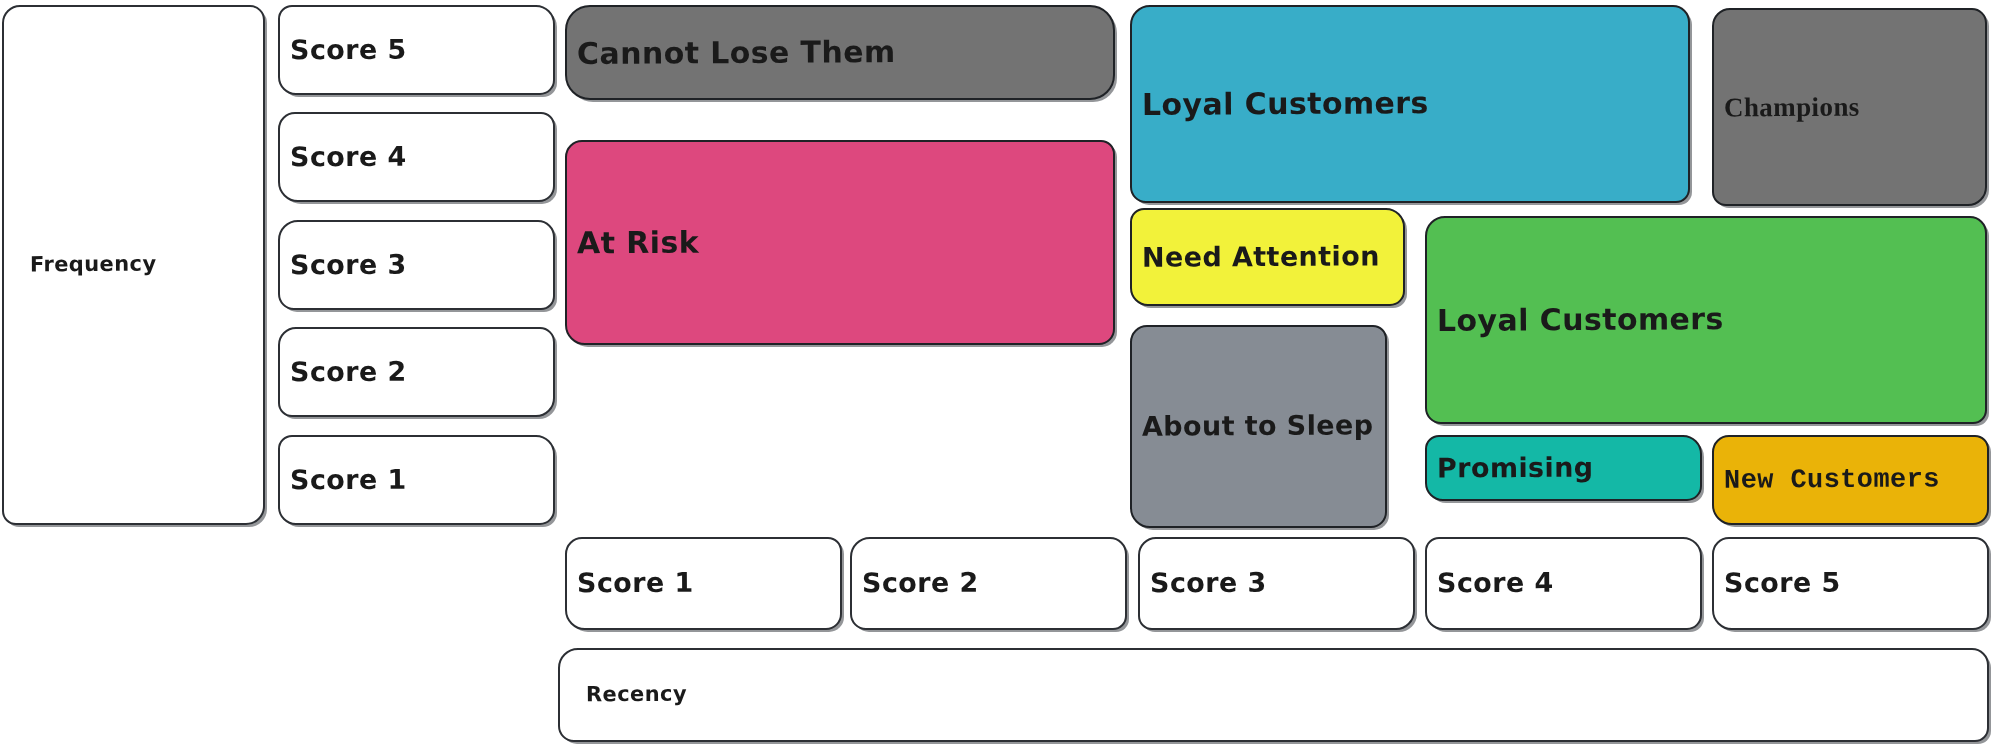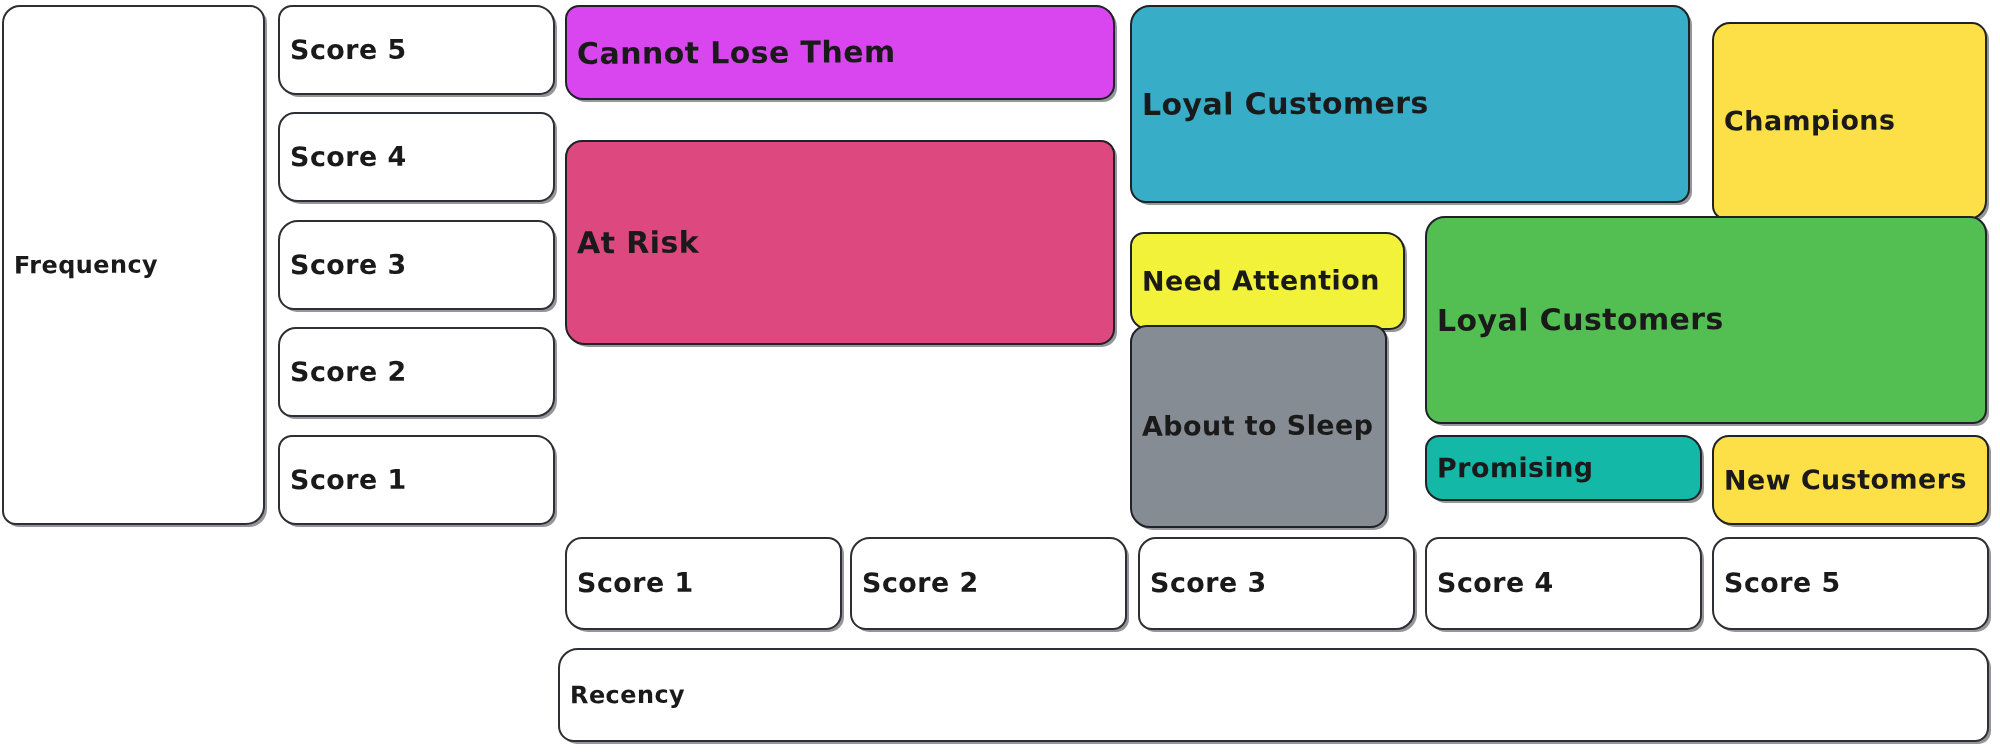--- a/index.html
+++ b/index.html
@@ -42,21 +42,22 @@
   }
 
   
   .plain {
     background: #ffffff;
     border-color: #2c2f34;
     border-width: 2.2px;
     font-size: 27px;
   }
   .axis-label {
-    font-size: 24px;
+    font-size: 21px;
+    padding-left: 16px;
   }
   .score-label {
     font-size: 27px;
   }
 
   
   .seg {
     border-color: #1f2226;
     font-size: 30px;
   }
@@ -86,54 +87,54 @@
   <div class="box plain score-label j4" style="left:278px; top:220px; width:277px; height:90px;">
     <span class="lbl">Score 3</span>
   </div>
   <div class="box plain score-label j1" style="left:278px; top:327px; width:277px; height:90px;">
     <span class="lbl">Score 2</span>
   </div>
   <div class="box plain score-label j2" style="left:278px; top:435px; width:277px; height:90px;">
     <span class="lbl">Score 1</span>
   </div>
 
-  <div class="box seg j2" style="left:565px; top:5px; width:550px; height:95px; background:#d946ef;">
+  <div class="box seg j2" style="left:565px; top:5px; width:550px; height:95px; background:#737373;border-radius:25px;">
     <span class="lbl">Cannot Lose Them</span>
   </div>
 
   <div class="box seg j3" style="left:565px; top:112px; width:550px; height:205px; background:#DD487E;margin-top:28px;">
     <span class="lbl">At Risk</span>
   </div>
 
 
   <div class="box seg j4" style="left:1130px; top:5px; width:560px; height:198px; background:#38ADC8;">
     <span class="lbl">Loyal Customers</span>
   </div>
 
-  <div class="box seg small j2" style="left:1130px; top:232px; width:275px; height:98px; background:#F2F23A;">
+  <div class="box seg small j2" style="left:1130px; top:208px; width:275px; height:98px; background:#F2F23A;">
     <span class="lbl">Need Attention</span>
   </div>
 
   <div class="box seg small j3" style="left:1130px; top:325px; width:257px; height:203px; background:#868C94;">
     <span class="lbl">About to Sleep</span>
   </div>
 
-  <div class="box seg small j1" style="left:1712px; top:22px; width:275px; height:198px; background:#fde047;">
+  <div class="box seg small j1" style="left:1712px; top:8px; width:275px; height:198px; background:#737373;font-family:Liberation Serif, serif;">
     <span class="lbl">Champions</span>
   </div>
 
   <div class="box seg j4" style="left:1425px; top:216px; width:562px; height:208px; background:#53BF52;">
     <span class="lbl">Loyal Customers</span>
   </div>
 
   <div class="box seg small j2" style="left:1425px; top:435px; width:277px; height:66px; background:#14b8a6;">
     <span class="lbl">Promising</span>
   </div>
 
-  <div class="box seg small j3" style="left:1712px; top:435px; width:277px; height:90px; background:#fde047;">
+  <div class="box seg small j3" style="left:1712px; top:435px; width:277px; height:90px; background:#eab308;font-family:Liberation Mono, monospace;">
     <span class="lbl">New Customers</span>
   </div>
 
   <div class="box plain score-label j3" style="left:565px; top:537px; width:277px; height:93px;">
     <span class="lbl">Score 1</span>
   </div>
   <div class="box plain score-label j4" style="left:850px; top:537px; width:277px; height:93px;">
     <span class="lbl">Score 2</span>
   </div>
   <div class="box plain score-label j1" style="left:1138px; top:537px; width:277px; height:93px;">

